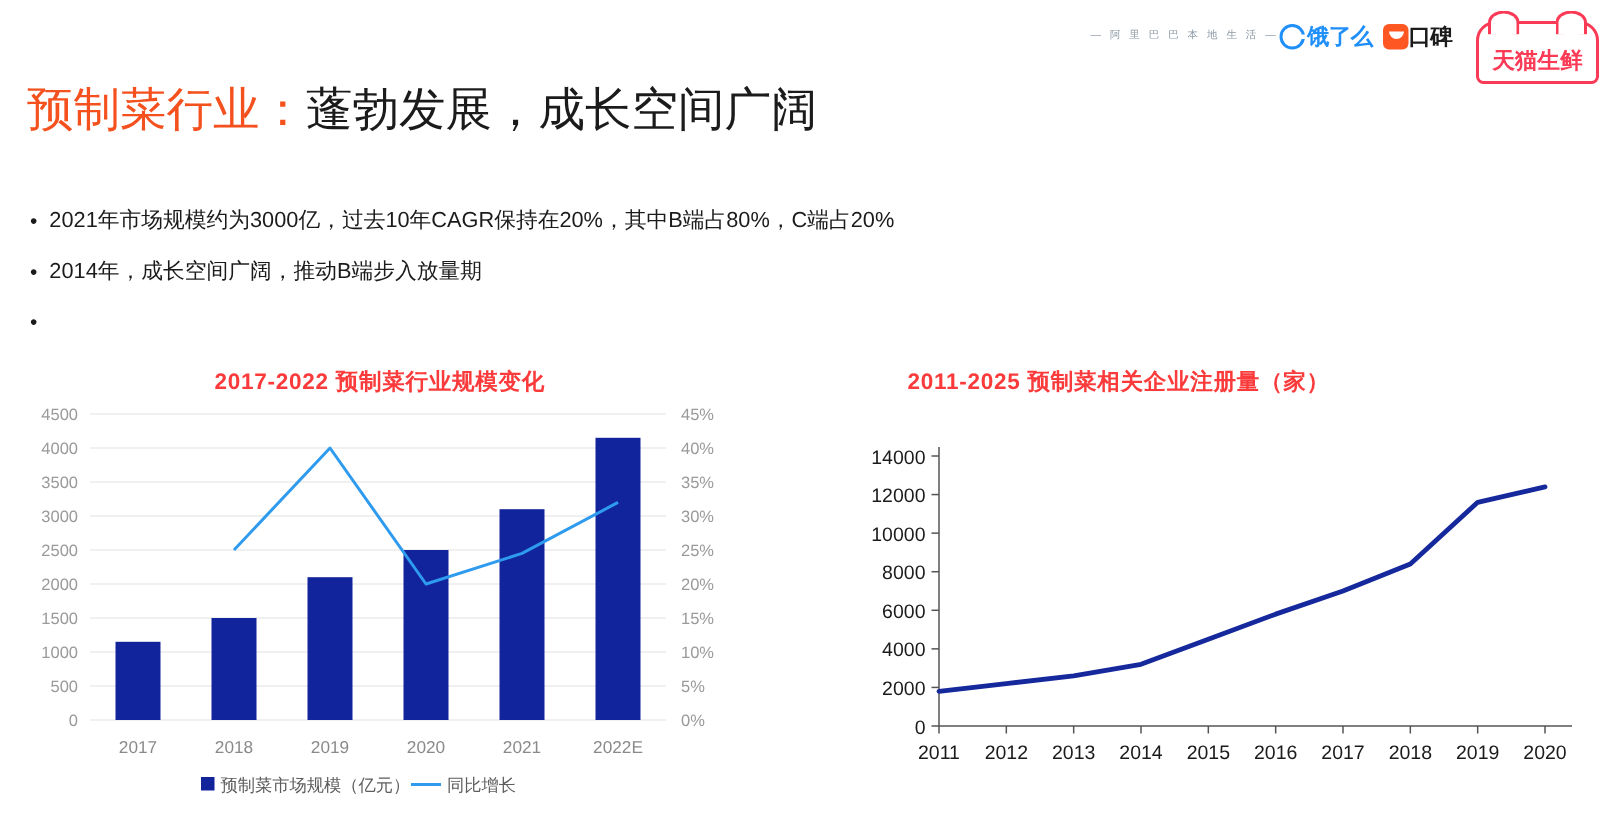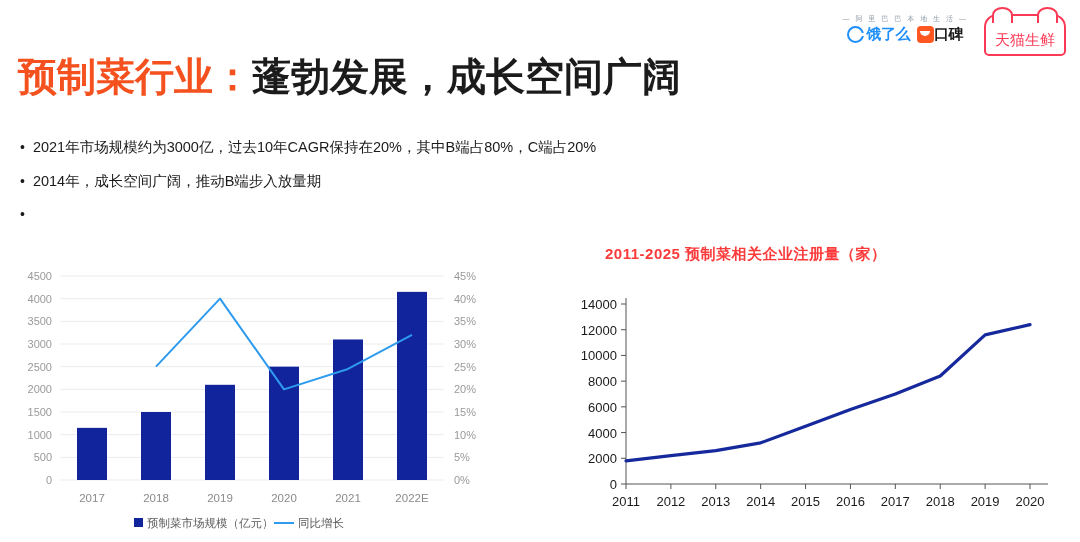--- a/index.html
+++ b/index.html
@@ -9,21 +9,21 @@
     font-family: "Liberation Sans", "DejaVu Sans", sans-serif;
     overflow: hidden;
   }
   .slide { position: relative; width: 1080px; height: 542px; background:#fff; }
 
   
   .logo-bar {
     position: absolute; top: 14px; right: 14px;
     display: flex; align-items: flex-start; gap: 16px;
   }
-  .eleme-block { display: flex; flex-direction: column; align-items: center; }
+  .eleme-block { display: flex; flex-direction: row; align-items: center; }
   .alibaba-local {
     font-size: 7px; color: #8d9aa6; letter-spacing: 2px;
     white-space: nowrap; line-height: 10px;
   }
   .eleme-row { display: flex; align-items: center; gap: 7px; margin-top: 1px; }
   .eleme-mark { display: flex; align-items: center; gap: 2px; }
   .eleme-e {
     width: 17px; height: 17px; border-radius: 50%;
     border: 2.6px solid #1f8ffa; position: relative;
   }
@@ -53,32 +53,32 @@
     display:flex; align-items:flex-end; justify-content:center;
     padding-bottom: 4px;
   }
   .tmall-fresh::before, .tmall-fresh::after{
     content:""; position:absolute; top:-9px; width:17px; height:14px;
     border:2.2px solid #fb3a56; border-bottom:none; border-radius:50% 50% 0 0;
     background:#fff;
   }
   .tmall-fresh::before{ left:6px; }
   .tmall-fresh::after{ right:6px; }
-  .tmall-text{ font-size:15px; font-weight:400; color:#fb3a56; letter-spacing:0px; position:relative; z-index:2;}
+  .tmall-text{ font-size:15px; font-weight:700; color:#fb3a56; letter-spacing:0px; position:relative; z-index:2;}
 
   
   .title-row {
     position: absolute; left: 18px; top: 57px;
     display: flex; align-items: center; gap: 16px;
   }
   .title-num {
     font-size: 52px; font-weight: 700; color: #c5cdd6; line-height: 1;
     letter-spacing: 1px;
   }
-  .title-main { font-size: 39px; font-weight: 700; line-height:1; }
+  .title-main { font-size: 31px; font-weight: 400; line-height:1; }
   .title-red { color: #f4511e; }
   .title-dark { color: #1b1b1b; }
 
   
   .bullets { position: absolute; left: 20px; top: 138px; }
   .bullet {
     display:flex; align-items:flex-start; gap: 8px;
     font-size: 14.5px; color:#1b1b1b; line-height: 1.35;
     margin-bottom: 14px;
   }
@@ -133,20 +133,21 @@
     </div>
     <div class="bullet">
       <span class="bullet-dot">•</span>
       <span>2014年，成长空间广阔，推动B端步入放量期</span>
     </div>
     <div class="bullet">
       <span class="bullet-dot">•</span>
     </div>
   </div>
 
+  <div class="chart-title" id="left-chart-title">2017-2022 预制菜行业规模变化</div>
   <div class="chart-title" id="right-chart-title">2011-2025 预制菜相关企业注册量（家）</div>
 
   <div class="chart-box" id="left-chart">
     <svg id="left-svg" width="480" height="262" viewBox="0 0 480 262">
         <line x1="46" y1="212" x2="430" y2="212" stroke="#ebebeb" stroke-width="1"></line>
         <text x="38" y="216" text-anchor="end" font-size="11" fill="#9a9a9a" font-family="&quot;Liberation Sans&quot;, sans-serif">0</text>
         <line x1="46" y1="189.33333333333334" x2="430" y2="189.33333333333334" stroke="#ebebeb" stroke-width="1"></line>
         <text x="38" y="193.33333333333334" text-anchor="end" font-size="11" fill="#9a9a9a" font-family="&quot;Liberation Sans&quot;, sans-serif">500</text>
         <line x1="46" y1="166.66666666666669" x2="430" y2="166.66666666666669" stroke="#ebebeb" stroke-width="1"></line>
         <text x="38" y="170.66666666666669" text-anchor="end" font-size="11" fill="#9a9a9a" font-family="&quot;Liberation Sans&quot;, sans-serif">1000</text>

